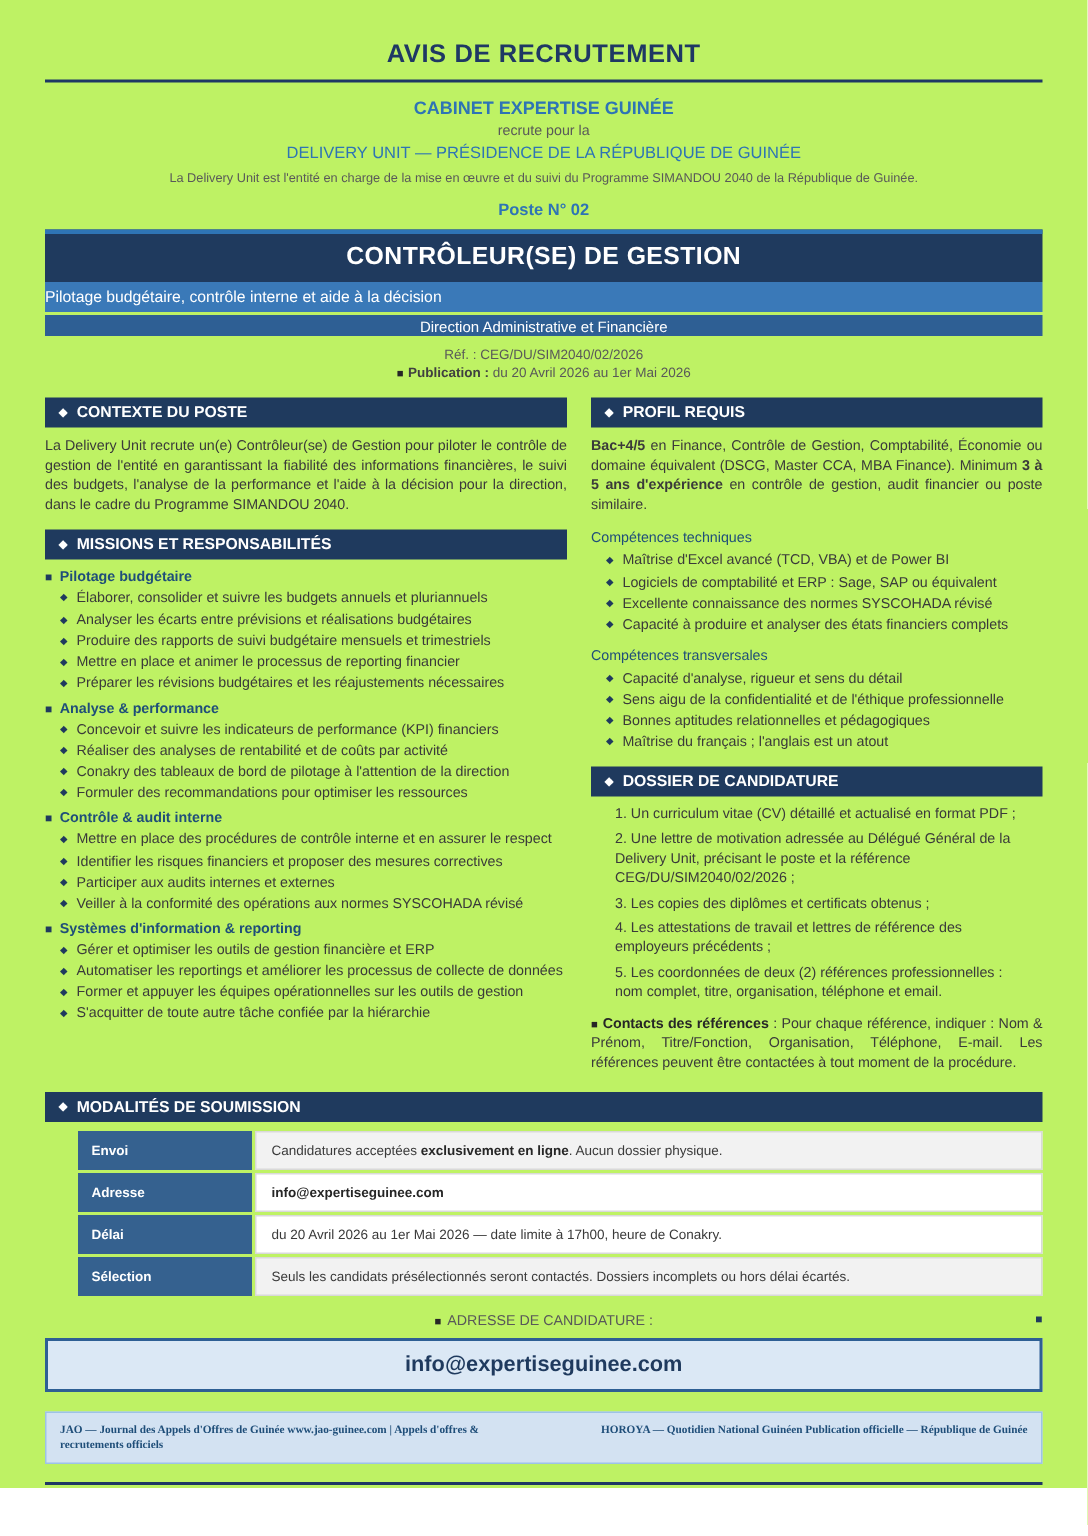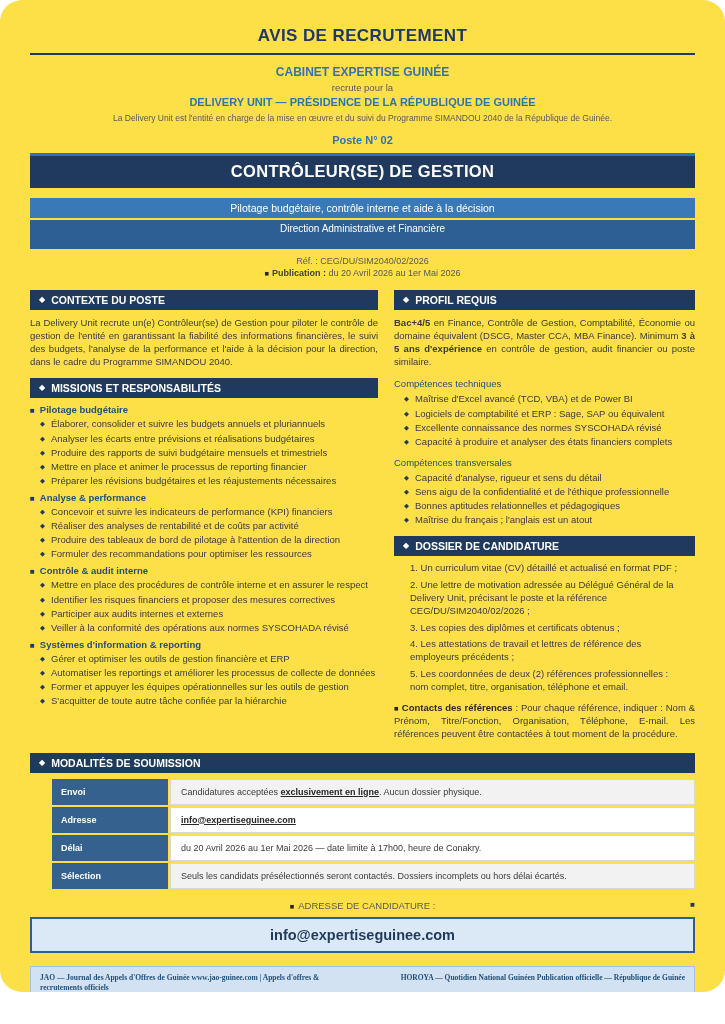--- a/index.html
+++ b/index.html
@@ -1,31 +1,31 @@
 <!DOCTYPE html>
 <html><head>
 <meta charset="utf-8">
 <style>
   html,body{margin:0;padding:0;background:#ffffff;}
   .page{
     position:relative;width:725px;height:992px;box-sizing:border-box;
-    padding:26px 30px 0;background:#fde047;overflow:hidden;
-    font-family:"Liberation Sans","DejaVu Sans",sans-serif;color:#3a3a3a;border-radius:22px;
+    padding:26px 30px 0;background:#bef264;overflow:hidden;
+    font-family:"Liberation Sans","DejaVu Sans",sans-serif;color:#3a3a3a;
   }
   .main-title{text-align:center;font-size:17px;font-weight:bold;color:#1f3864;letter-spacing:.4px;}
   .title-rule{height:2px;background:#1f3864;margin:7px 0 10px;}
   .cabinet{text-align:center;font-size:12px;font-weight:bold;color:#2e74b5;}
   .recrute{text-align:center;font-size:9.5px;color:#595959;margin-top:3px;}
-  .delivery{text-align:center;font-size:11px;font-weight:bold;color:#2e74b5;margin-top:3px;}
+  .delivery{text-align:center;font-size:11px;font-weight:normal;color:#2e74b5;margin-top:3px;}
   .entity{text-align:center;font-size:8.5px;color:#595959;margin-top:5px;}
   .poste{text-align:center;font-size:11px;font-weight:bold;color:#2e74b5;margin:11px 0 7px;}
   .job-banner{background:#1f3a5e;border-top:3px solid #2e74b5;color:#fff;text-align:center;
     font-size:16.5px;font-weight:bold;padding:6px 0 7px;letter-spacing:.3px;}
-  .sub1{background:#3a79b8;color:#fff;text-align:center;font-size:10.5px;padding:4px 0;margin-top:10px;}
-  .sub2{background:#2e5f94;color:#fff;text-align:center;font-size:10px;padding:3px 0 15px;margin-top:2px;}
+  .sub1{background:#3a79b8;color:#fff;font-size:10.5px;padding:4px 0;margin-top:0;}
+  .sub2{background:#2e5f94;color:#fff;text-align:center;font-size:10px;padding:3px 0 0;margin-top:2px;}
   .refline{text-align:center;font-size:9px;color:#595959;margin-top:7px;}
   .publine{text-align:center;font-size:9px;color:#595959;margin-top:2px;}
   .publine .lbl{font-weight:bold;color:#404040;}
   .publine .sqi{color:#262626;font-size:7.5px;margin-right:3px;}
   .columns{display:flex;gap:16px;margin-top:12px;align-items:flex-start;}
   .col-left{flex:0 0 348px;width:348px;}
   .col-right{flex:1;min-width:0;}
   .sechead{display:flex;align-items:center;gap:6px;background:#1f3a5e;color:#fff;
     font-weight:bold;font-size:10.5px;padding:4px 9px;margin:0 0 6px;}
   .sechead .dm{font-size:8px;line-height:1;}
@@ -39,21 +39,21 @@
   .contacts{font-size:9.5px;line-height:1.4;text-align:justify;margin-top:7px;}
   .contacts .b{font-weight:bold;color:#262626;}
   .contacts .sqi{color:#262626;font-size:7.5px;margin-right:3px;}
   .mod-section{margin-top:12px;}
   .mod-row{display:grid;grid-template-columns:116px 1fr;margin-bottom:2px;column-gap:2px;padding-left:22px;}
   .mod-label{background:#35618f;color:#fff;font-weight:bold;font-size:9px;padding:0 9px;
     display:flex;align-items:center;min-height:24px;}
   .mod-value{font-size:9px;padding:4px 10px;border:1px solid #d9d9d9;display:flex;
     align-items:center;flex-wrap:wrap;min-height:16px;background:#fff;}
   .mod-value.alt{background:#f2f2f2;}
-  .mod-value .b{font-weight:bold;color:#262626;text-decoration:underline;}
+  .mod-value .b{font-weight:bold;color:#262626;}
   .adresse-line{position:relative;text-align:center;font-size:9.5px;color:#595959;margin:11px 0 6px;}
   .adresse-line .sqi{color:#262626;font-size:7.5px;margin-right:4px;}
   .adresse-line .endsq{position:absolute;right:0;top:0;color:#1f3a5e;font-size:8px;}
   .email-box{border:2px solid #2e5f94;background:#dbe8f5;text-align:center;font-size:14.5px;
     font-weight:bold;color:#1f3a5e;padding:8px 0;cursor:pointer;}
   .pubfooter{display:flex;justify-content:space-between;gap:40px;background:#d3e2f2;
     border:1px solid #9dc3e6;padding:6px 9px;margin-top:13px;font-size:7.5px;font-weight:bold;
     color:#1f4e79;line-height:1.4;font-family:Liberation Serif, serif;}
   .pubfooter .jao{width:46%;text-align:left;}
   .pubfooter .horoya{width:48%;text-align:right;}
@@ -130,21 +130,21 @@
       <div class="bullet">
           <span class="bmk">◆</span>
           <span>Concevoir et suivre les indicateurs de performance (KPI) financiers</span>
         </div>
       <div class="bullet">
           <span class="bmk">◆</span>
           <span>Réaliser des analyses de rentabilité et de coûts par activité</span>
         </div>
       <div class="bullet">
           <span class="bmk">◆</span>
-          <span>Produire des tableaux de bord de pilotage à l'attention de la direction</span>
+          <span>Conakry des tableaux de bord de pilotage à l'attention de la direction</span>
         </div>
       <div class="bullet">
           <span class="bmk">◆</span>
           <span>Formuler des recommandations pour optimiser les ressources</span>
         </div>
 
       <div class="subhead">
         <span class="sq">■</span>
         <span>Contrôle &amp; audit interne</span>
       </div>

